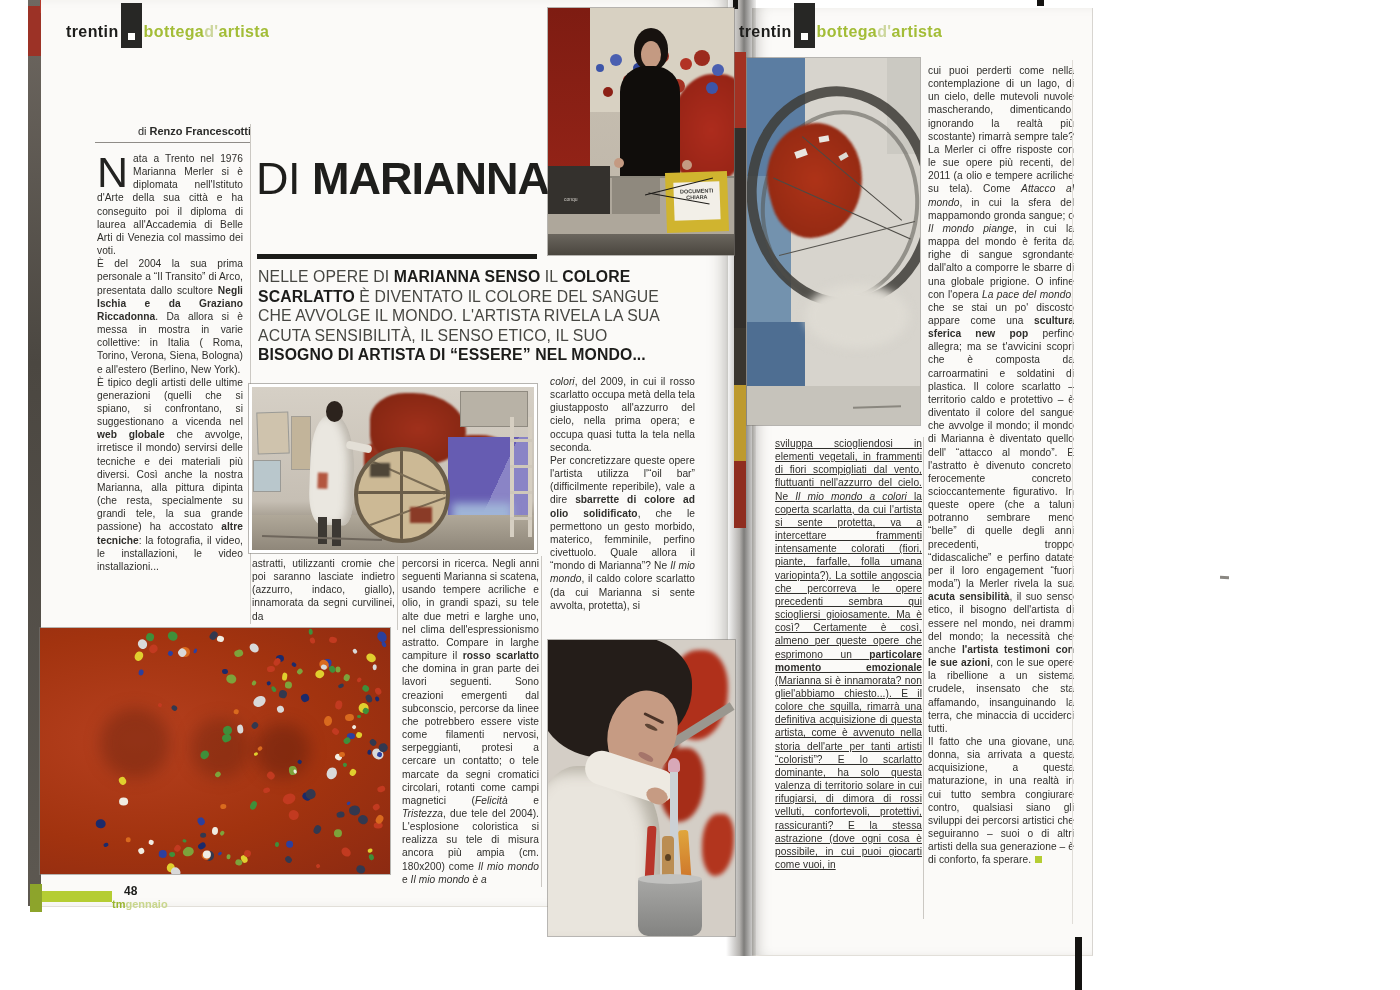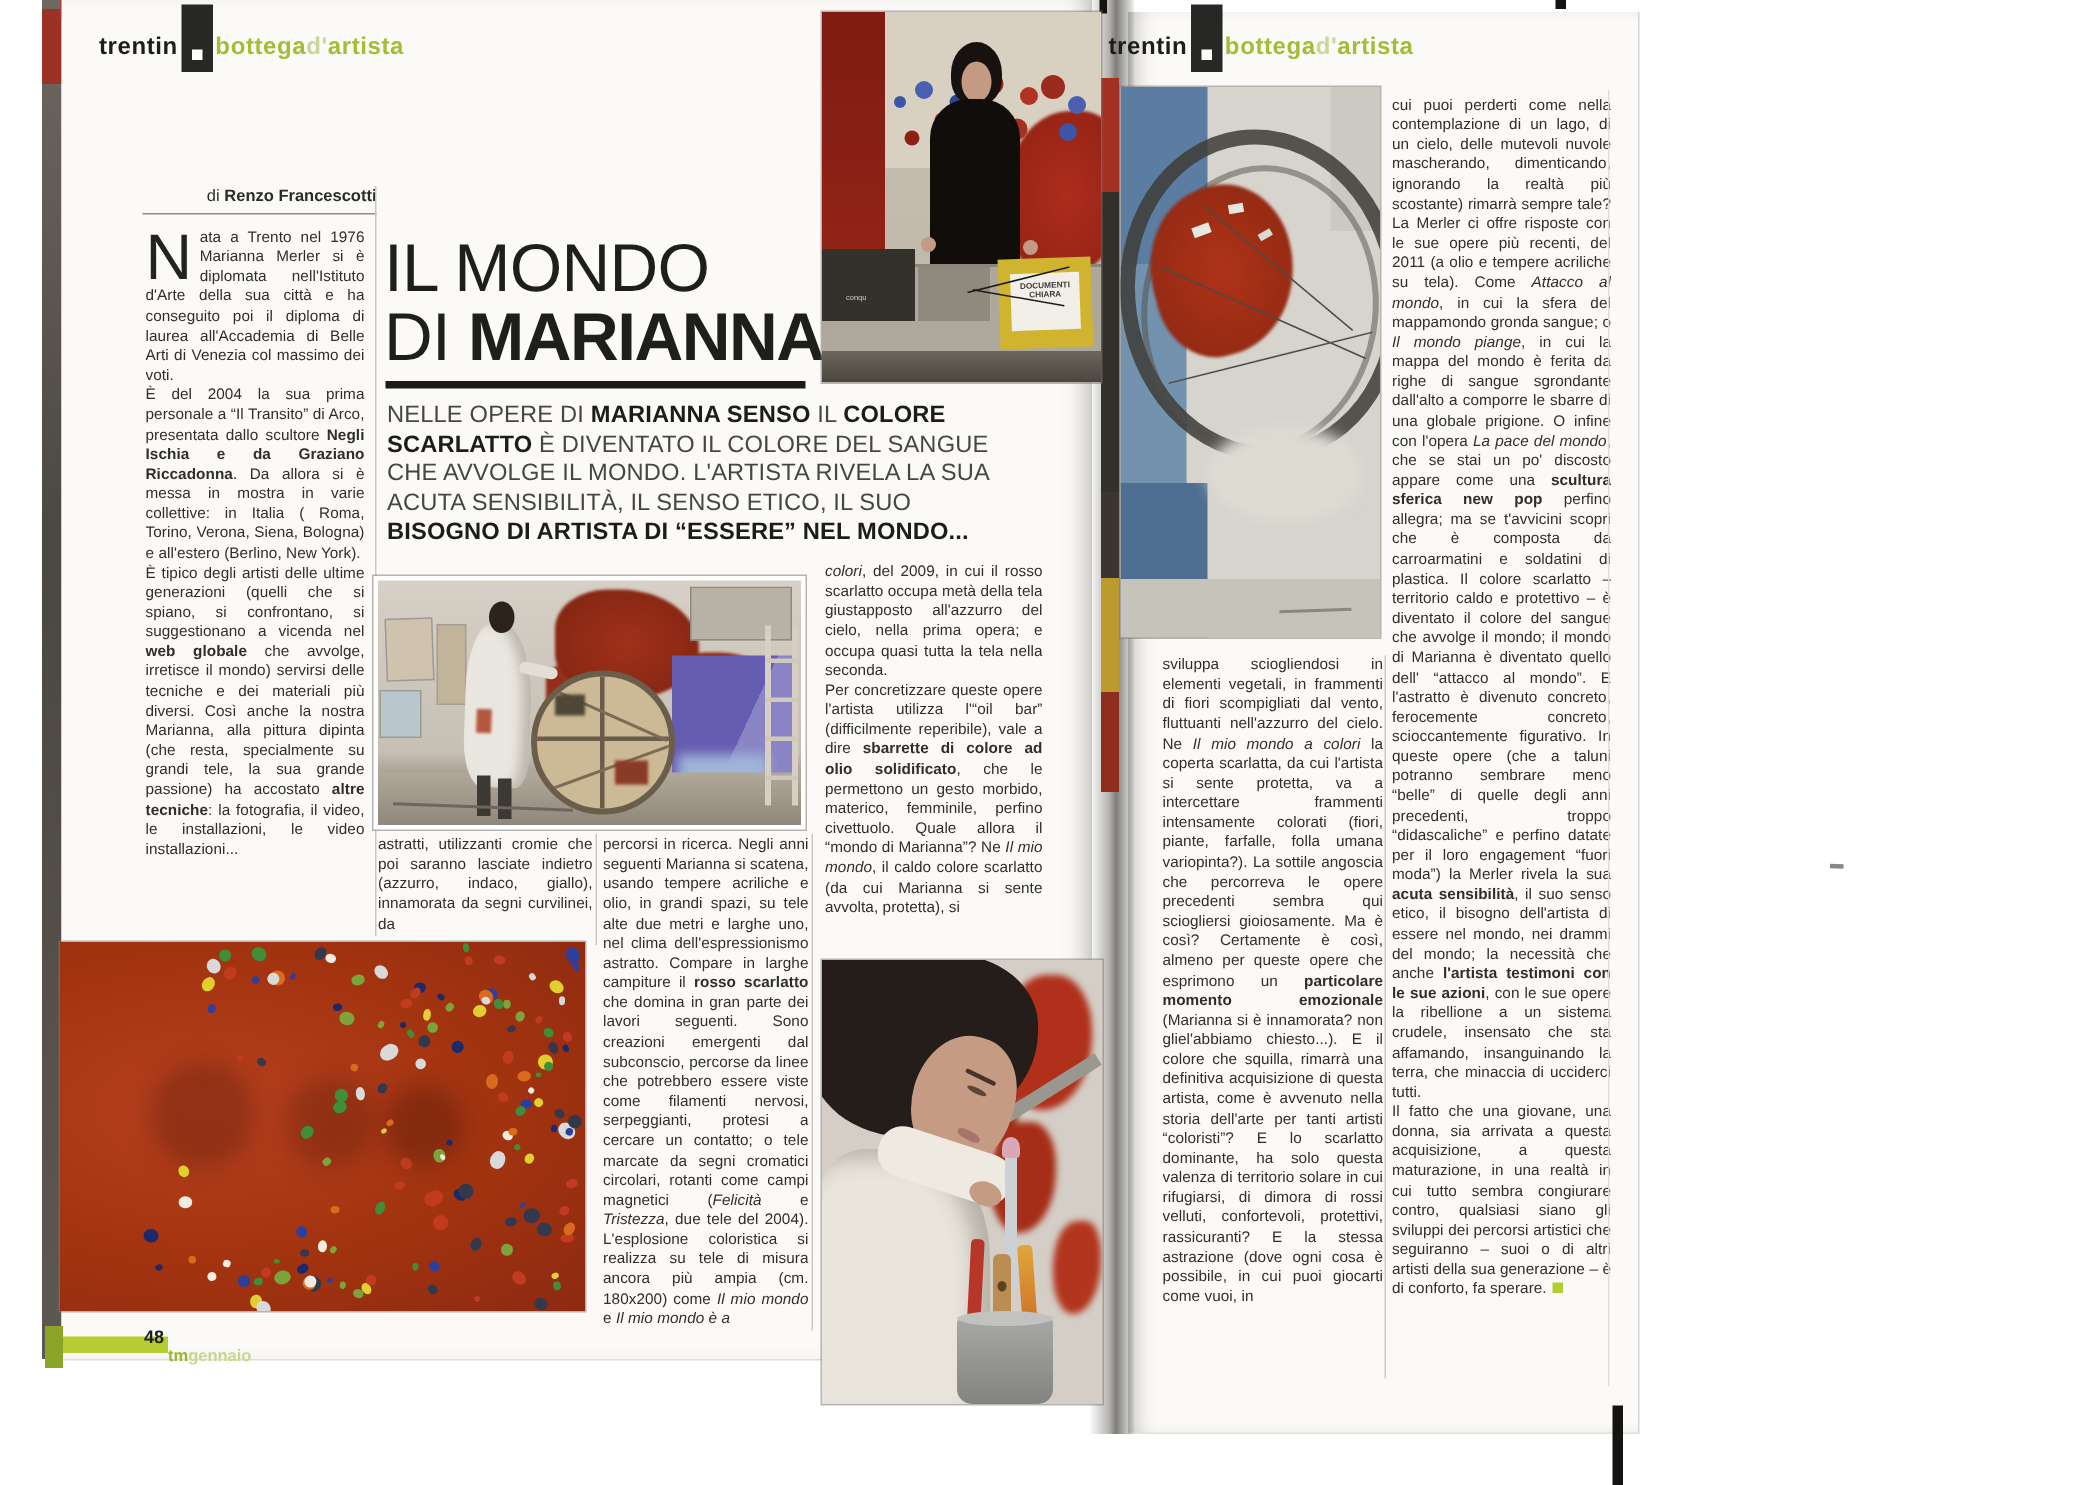--- a/index.html
+++ b/index.html
@@ -37,21 +37,21 @@
   .col p{margin:0;text-align:justify;}
   .rb{font-weight:bold;}
   .ri{font-style:italic;}
   .dropcap{float:left;font-size:43px;line-height:34px;padding:3px 5px 0 0;color:#232321;}
   .endmark{display:inline-block;width:7px;height:7px;background:#b5cd33;margin-left:4px;}
   .vrule{position:absolute;width:1px;background:#cbc8c3;}
   
   .photo{position:absolute;overflow:hidden;box-shadow:0 0 0 1px rgba(125,122,116,.55);}
   .cf{position:absolute;border-radius:50%;}
   
-  .pageno{position:absolute;left:96px;top:884px;font-size:12px;font-weight:bold;color:#1d1d1b;}
+  .pageno{position:absolute;left:124px;top:884px;font-size:12px;font-weight:bold;color:#1d1d1b;}
   .tmline{position:absolute;left:112px;top:898px;font-size:11px;font-weight:bold;}
   .tm-g{color:#9ab52f;} .tm-l{color:#c9d78d;font-weight:bold;}
 </style>
 </head>
 <body>
 
 <div id="stage">
 
   <div class="abs" style="left:28px;top:0;width:13px;height:906px;background:linear-gradient(#6e6861,#4b4741 40%,#5d5851);">
     <div class="abs" style="left:0;top:6px;width:13px;height:50px;background:#9c3226;"></div>
@@ -79,21 +79,20 @@
     <span class="b-light">d'</span>
     <span class="b-green">artista</span>
   </div>
 
   <div class="byline">
     <span>di </span><b>Renzo Francescotti</b>
   </div>
   <div class="vrule" style="left:250px;top:124px;height:500px;"></div>
 
   <div class="title">
-    <div class="t-line">IL MONDO</div>
     <div class="t-line"><span>DI </span><span class="tb">MARIANNA</span></div>
   </div>
   <div class="title-rule"></div>
   <div class="sf">
       <p><span>NELLE OPERE DI </span><span class="rb">MARIANNA SENSO</span><span> IL </span><span class="rb">COLORE SCARLATTO</span><span> È DIVENTATO IL COLORE DEL SANGUE CHE AVVOLGE IL MONDO. L'ARTISTA RIVELA LA SUA ACUTA SENSIBILITÀ, IL SENSO ETICO, IL SUO </span><span class="rb">BISOGNO DI ARTISTA DI “ESSERE” NEL MONDO...</span></p>
     </div>
 
   <div class="col" style="left:97px;top:152px;width:146px;height:473px;">
       <p><span class="dropcap">N</span><span>ata a Trento nel 1976 Marianna Merler si è diplomata nell'Istituto d'Arte della sua città e ha conseguito poi il diploma di laurea all'Accademia di Belle Arti di Venezia col massimo dei voti.</span></p>
       <p><span>È del 2004 la sua prima personale a “Il Transito” di Arco, presentata dallo scultore </span><span class="rb">Negli Ischia e da Graziano Riccadonna</span><span>. Da allora si è messa in mostra in varie collettive: in Italia ( Roma, Torino, Verona, Siena, Bologna) e all'estero (Berlino, New York).</span></p>
@@ -363,21 +362,21 @@
     <div class="abs" style="left:48px;top:92px;width:12px;height:7px;background:#e8e6e0;transform:rotate(-20deg);"></div>
     <div class="abs" style="left:72px;top:78px;width:10px;height:6px;background:#e8e6e0;transform:rotate(-10deg);"></div>
     <div class="abs" style="left:92px;top:96px;width:9px;height:5px;background:#dcd9d2;transform:rotate(-30deg);"></div>
     <div class="abs" style="left:20px;top:150px;width:150px;height:1px;background:#4c4a45;transform:rotate(24deg);"></div>
     <div class="abs" style="left:30px;top:180px;width:140px;height:1px;background:#55534e;transform:rotate(-14deg);"></div>
     <div class="abs" style="left:40px;top:120px;width:130px;height:1px;background:#4c4a45;transform:rotate(40deg);"></div>
     <div class="abs" style="left:58px;top:226px;width:104px;height:64px;background:#dedbd3;border-radius:50%;filter:blur(5px);"></div>
     <div class="abs" style="left:106px;top:348px;width:48px;height:2px;background:#8a877f;transform:rotate(-2deg);"></div>
   </div>
 
-  <div class="col" style="left:775px;top:437px;width:147px;height:482px;">
+  <div class="col" style="left:775px;top:437px;width:147px;height:482px;text-decoration:underline;">
       <p><span>sviluppa sciogliendosi in elementi vegetali, in frammenti di fiori scompigliati dal vento, fluttuanti nell'azzurro del cielo. Ne </span><span class="ri">Il mio mondo a colori</span><span> la coperta scarlatta, da cui l'artista si sente protetta, va a intercettare frammenti intensamente colorati (fiori, piante, farfalle, folla umana variopinta?). La sottile angoscia che percorreva le opere precedenti sembra qui sciogliersi gioiosamente. Ma è così? Certamente è così, almeno per queste opere che esprimono un </span><span class="rb">particolare momento emozionale</span><span> (Marianna si è innamorata? non gliel'abbiamo chiesto...). E il colore che squilla, rimarrà una definitiva acquisizione di questa artista, come è avvenuto nella storia dell'arte per tanti artisti “coloristi”? E lo scarlatto dominante, ha solo questa valenza di territorio solare in cui rifugiarsi, di dimora di rossi velluti, confortevoli, protettivi, rassicuranti? E la stessa astrazione (dove ogni cosa è possibile, in cui puoi giocarti come vuoi, in</span></p>
     </div>
   <div class="vrule" style="left:923px;top:437px;height:482px;"></div>
   <div class="col" style="left:928px;top:64px;width:146px;height:862px;">
       <p><span>cui puoi perderti come nella contemplazione di un lago, di un cielo, delle mutevoli nuvole mascherando, dimenticando, ignorando la realtà più scostante) rimarrà sempre tale? La Merler ci offre risposte con le sue opere più recenti, del 2011 (a olio e tempere acriliche su tela). Come </span><span class="ri">Attacco al mondo</span><span>, in cui la sfera del mappamondo gronda sangue; o </span><span class="ri">Il mondo piange</span><span>, in cui la mappa del mondo è ferita da righe di sangue sgrondante dall'alto a comporre le sbarre di una globale prigione. O infine con l'opera </span><span class="ri">La pace del mondo</span><span>, che se stai un po' discosto appare come una </span><span class="rb">scultura sferica new pop</span><span> perfino allegra; ma se t'avvicini scopri che è composta da carroarmatini e soldatini di plastica. Il colore scarlatto – territorio caldo e protettivo – è diventato il colore del sangue che avvolge il mondo; il mondo di Marianna è diventato quello dell' “attacco al mondo”. E l'astratto è divenuto concreto, ferocemente concreto, scioccantemente figurativo. In queste opere (che a taluni potranno sembrare meno “belle” di quelle degli anni precedenti, troppo “didascaliche” e perfino datate per il loro engagement “fuori moda”) la Merler rivela la sua </span><span class="rb">acuta sensibilità</span><span>, il suo senso etico, il bisogno dell'artista di essere nel mondo, nei drammi del mondo; la necessità che anche </span><span class="rb">l'artista testimoni con le sue azioni</span><span>, con le sue opere la ribellione a un sistema crudele, insensato che sta affamando, insanguinando la terra, che minaccia di ucciderci tutti.</span></p>
       <p><span>Il fatto che una giovane, una donna, sia arrivata a questa acquisizione, a questa maturazione, in una realtà in cui tutto sembra congiurare contro, qualsiasi siano gli sviluppi dei percorsi artistici che seguiranno – suoi o di altri artisti della sua generazione – è di conforto, fa sperare.</span><span class="endmark"></span></p>
     </div>
   <div class="vrule" style="left:1072px;top:60px;height:864px;background:#e0ddd8;"></div>
 
   <div class="abs" style="left:30px;top:884px;width:12px;height:28px;background:#8da42b;"></div>

